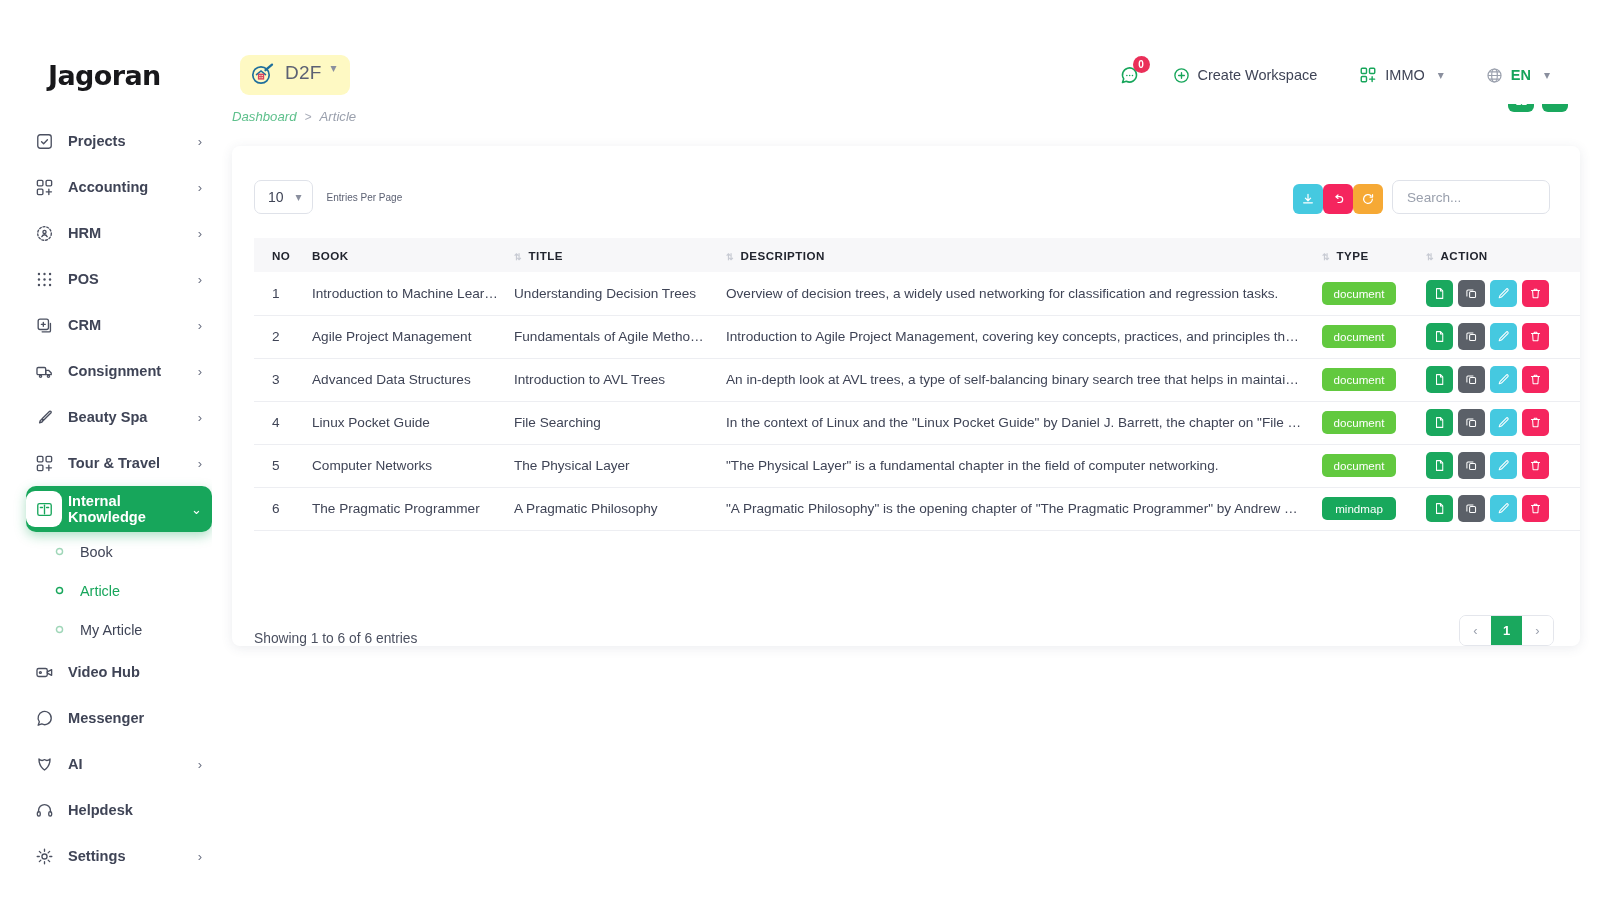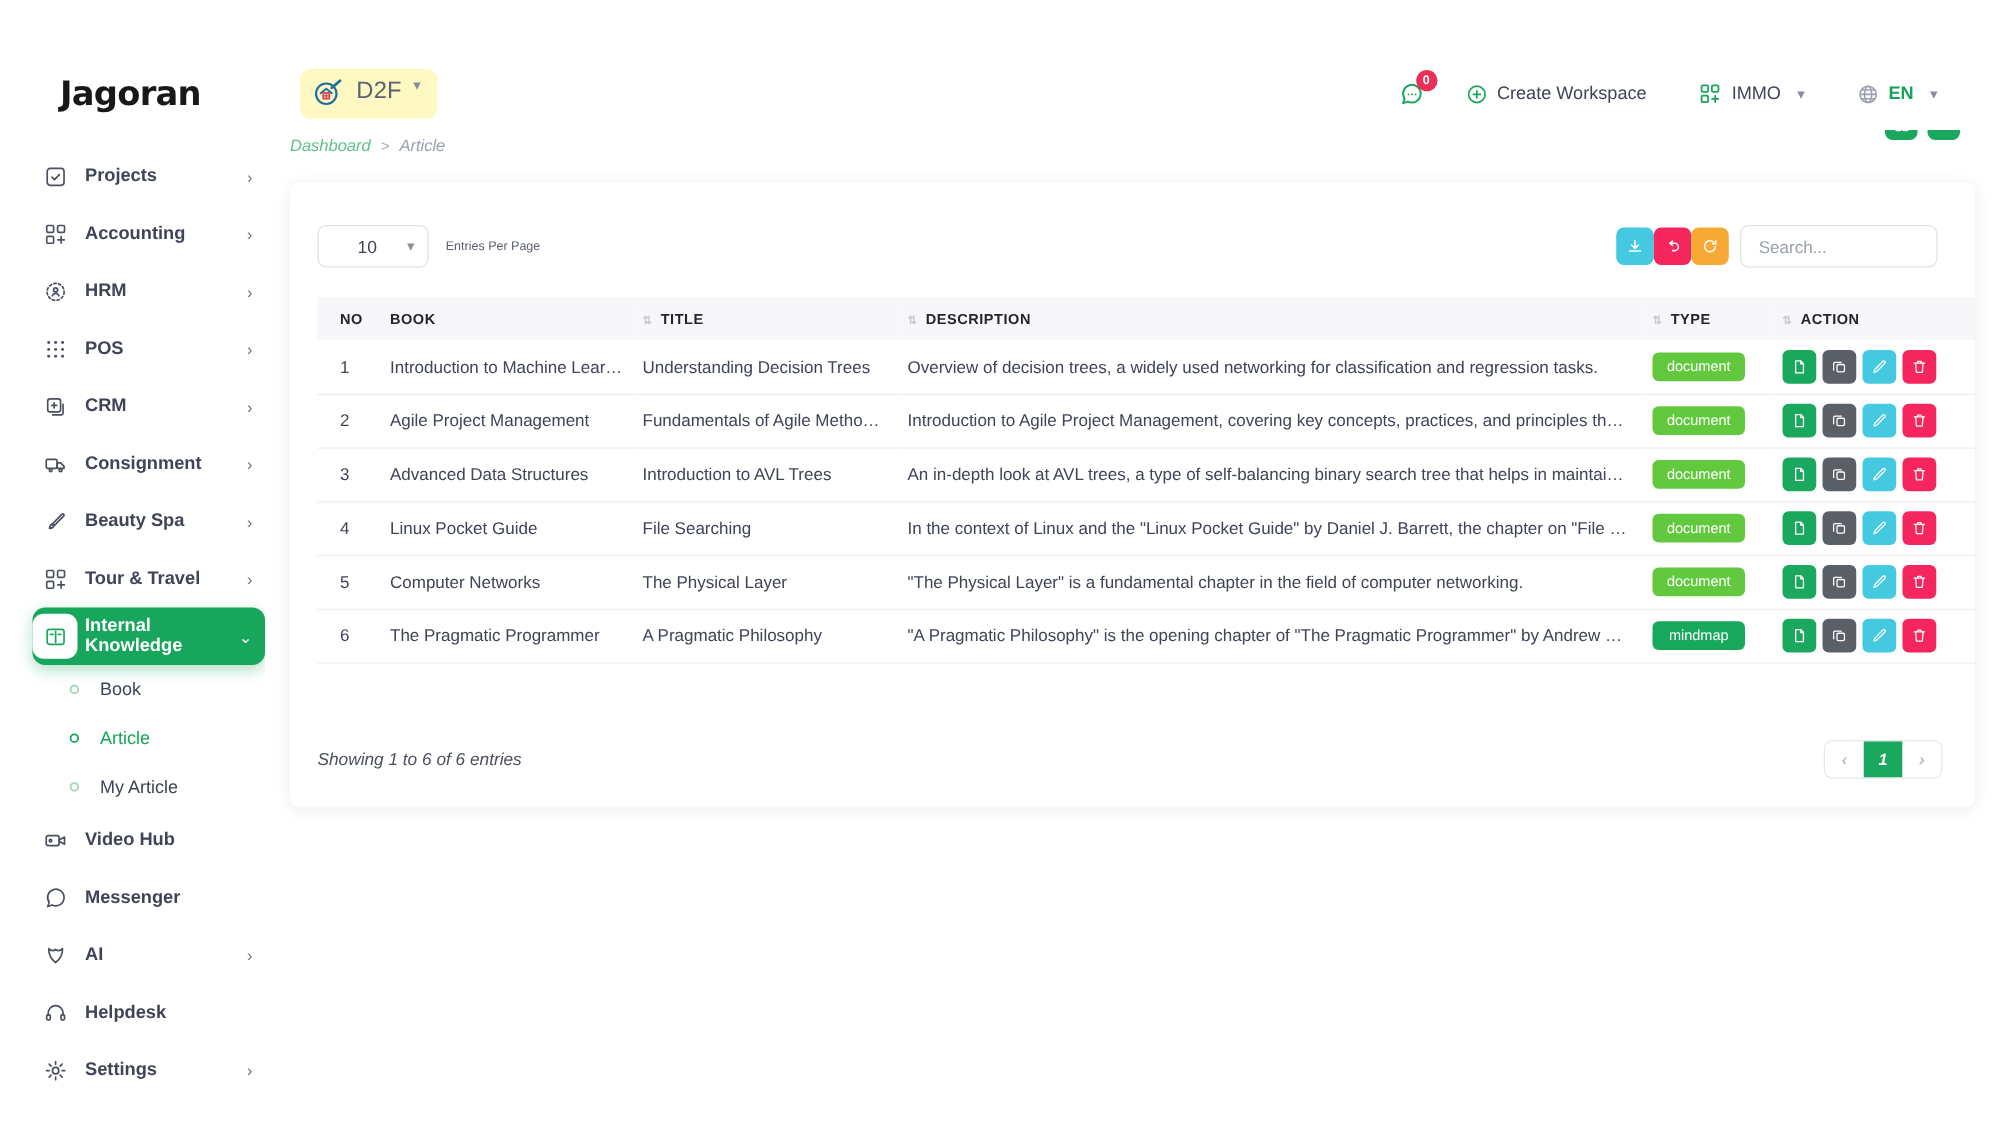--- a/index.html
+++ b/index.html
@@ -89,28 +89,28 @@
     display: flex; align-items: center; justify-content: center; cursor: pointer; border: none;
   }
 
   .card {
     margin: 22px 20px 0 20px; background: #fff; border-radius: 8px;
     box-shadow: 0 2px 12px rgba(60,70,100,.10); overflow: hidden;
     height: 500px; position: relative;
   }
   .card-toolbar { display: flex; align-items: center; padding: 34px 30px 0 22px; }
   .entries-box {
-    display: flex; align-items: center; gap: 24px; background: #fff;
-    border: 1px solid #dfe2e9; border-radius: 7px; height: 34px; padding: 0 10px 0 31px;
+    display: flex; align-items: center; gap: 12px; background: #fff;
+    border: 1px solid #dfe2e9; border-radius: 7px; height: 34px; padding: 0 10px 0 13px;
     cursor: pointer;
     text-align: right;
   }
   .entries-box .val { font-size: 14px; color: #3f4456; }
   .entries-label { font-size: 10px; color: #5c6173; margin-left: 14px; }
-  .toolbar-right { margin-left: auto; display: flex; align-items: center; gap: 0; }
+  .toolbar-right { margin-left: auto; display: flex; align-items: flex-end; gap: 0; }
   .tb-btn {
     width: 30px; height: 30px; border-radius: 6px; border: none; cursor: pointer;
     display: flex; align-items: center; justify-content: center; color: #fff;
   }
   .search-input {
     width: 158px; height: 34px; border: 1px solid #dfe2e9; border-radius: 7px;
     padding: 0 14px; font-size: 13.6px; color: #3f4456; margin-left: 9px;
     font-family: "Liberation Sans", sans-serif; outline: none; background: #fff;
   }
   .search-input::placeholder { color: #9aa0ad; }
@@ -140,21 +140,21 @@
     width: 27px; height: 27px; border-radius: 5px; border: none; cursor: pointer;
     display: flex; align-items: center; justify-content: center; color: #fff; flex: 0 0 27px;
   }
   .act.view { background: #1aa85e; }
   .act.copy { background: #5b6068; }
   .act.edit { background: #45c9e0; }
   .act.del  { background: #f5255e; }
 
   .card-foot {
     position: absolute; bottom: 0; left: 0; width: 100%;
-    display: flex; align-items: center; padding: 0 26px 0 22px; height: 78px; font-style: italic;
+    display: flex; align-items: flex-end; padding: 0 26px 0 22px; height: 78px;
   }
   .showing { font-size: 13.8px; color: #4b5060; }
   .pager { margin-left: auto; display: flex; align-items: center;
            border: 1px solid #e4e6ec; border-radius: 7px; overflow: hidden; background:#fff; }
   .pg {
     min-width: 31px; height: 29px; display: flex; align-items: center; justify-content: center;
     font-size: 13px; color: #9aa0ad; cursor: pointer; background: #fff;
   }
   .pg.num { color: #4b5060; }
   .pg.active { background: #1aa85e; color: #fff; font-weight: 600; }

